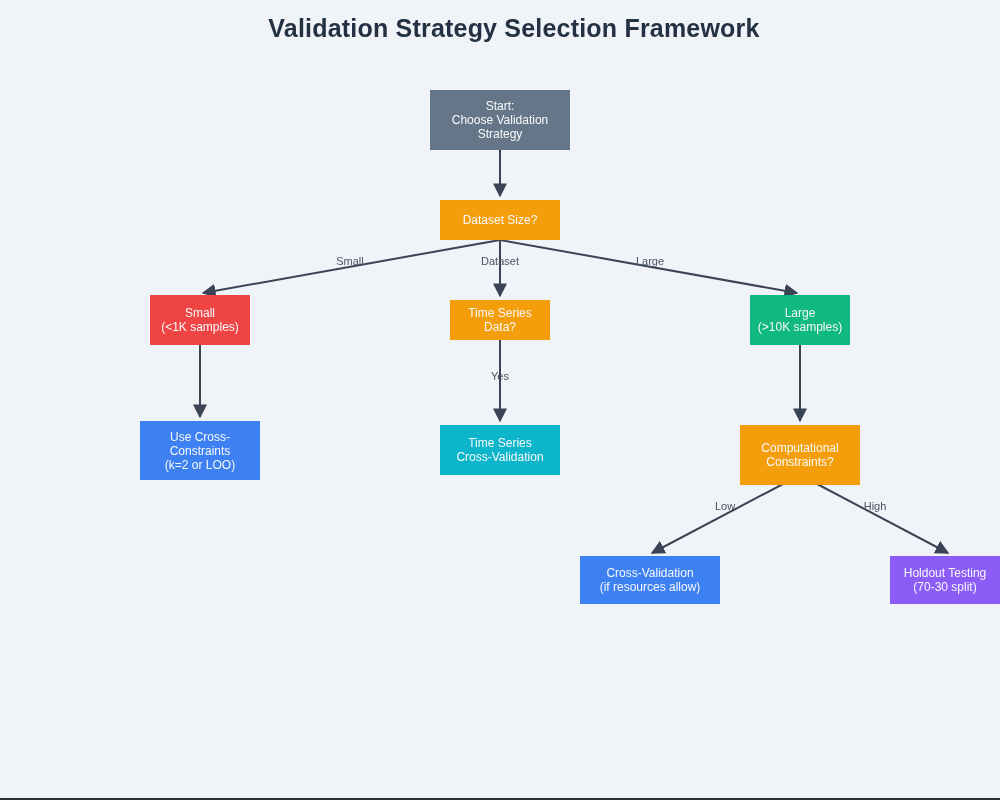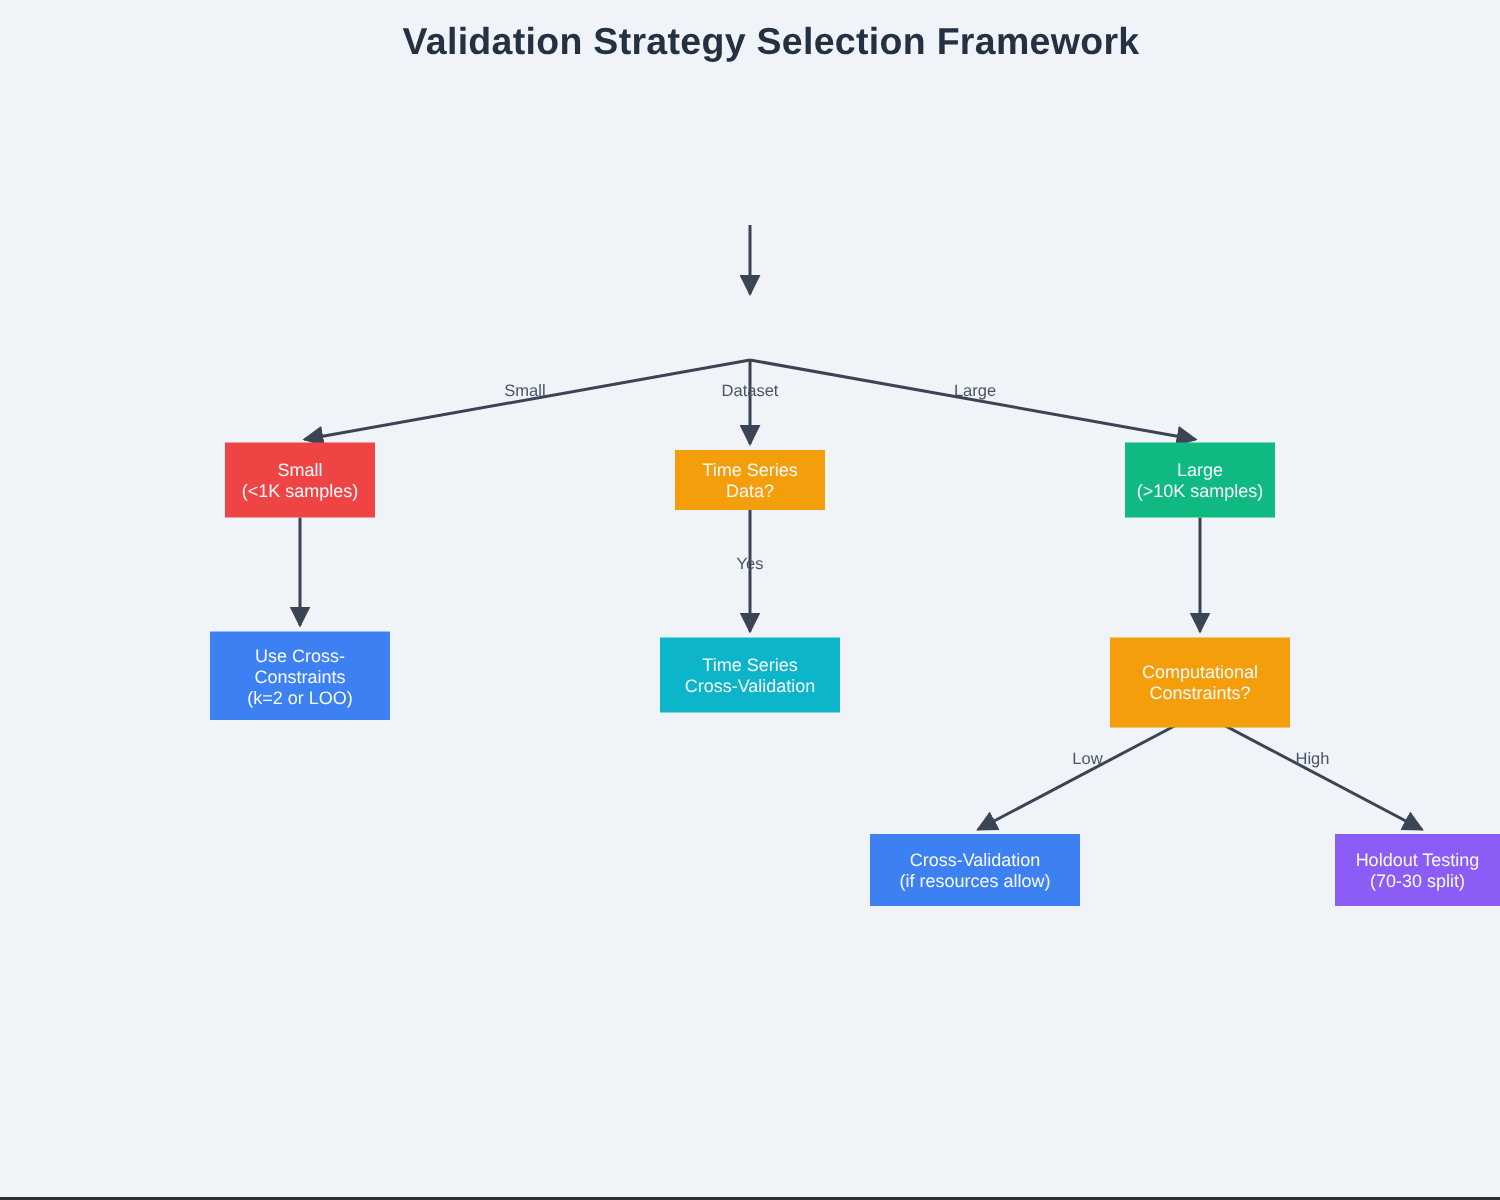--- a/index.html
+++ b/index.html
@@ -86,21 +86,29 @@
     <line x1="500" y1="240" x2="203" y2="293" marker-end="url(#arw)"></line>
     <line x1="500" y1="240" x2="500" y2="296" marker-end="url(#arw)"></line>
     <line x1="500" y1="240" x2="797" y2="293" marker-end="url(#arw)"></line>
     <line x1="200" y1="345" x2="200" y2="417" marker-end="url(#arw)"></line>
     <line x1="500" y1="340" x2="500" y2="421" marker-end="url(#arw)"></line>
     <line x1="800" y1="345" x2="800" y2="421" marker-end="url(#arw)"></line>
     <line x1="800" y1="475" x2="652" y2="553" marker-end="url(#arw)"></line>
     <line x1="800" y1="475" x2="948" y2="553" marker-end="url(#arw)"></line>
   </svg>
 
+  <div class="node" style="left: 430px; top: 90px; width: 140px; height: 60px; background-color: rgb(102, 118, 137);">
+    <span>Start:</span>
+    <span>Choose Validation</span>
+    <span>Strategy</span>
+  </div>
 
+  <div class="node" style="left: 440px; top: 200px; width: 120px; height: 40px; background-color: rgb(245, 158, 11);">
+    <span>Dataset Size?</span>
+  </div>
 
   <div class="node" style="left: 150px; top: 295px; width: 100px; height: 50px; background-color: rgb(239, 68, 68);">
     <span>Small</span>
     <span>(&lt;1K samples)</span>
   </div>
 
   <div class="node" style="left: 450px; top: 300px; width: 100px; height: 40px; background-color: rgb(245, 158, 11);">
     <span>Time Series</span>
     <span>Data?</span>
   </div>

